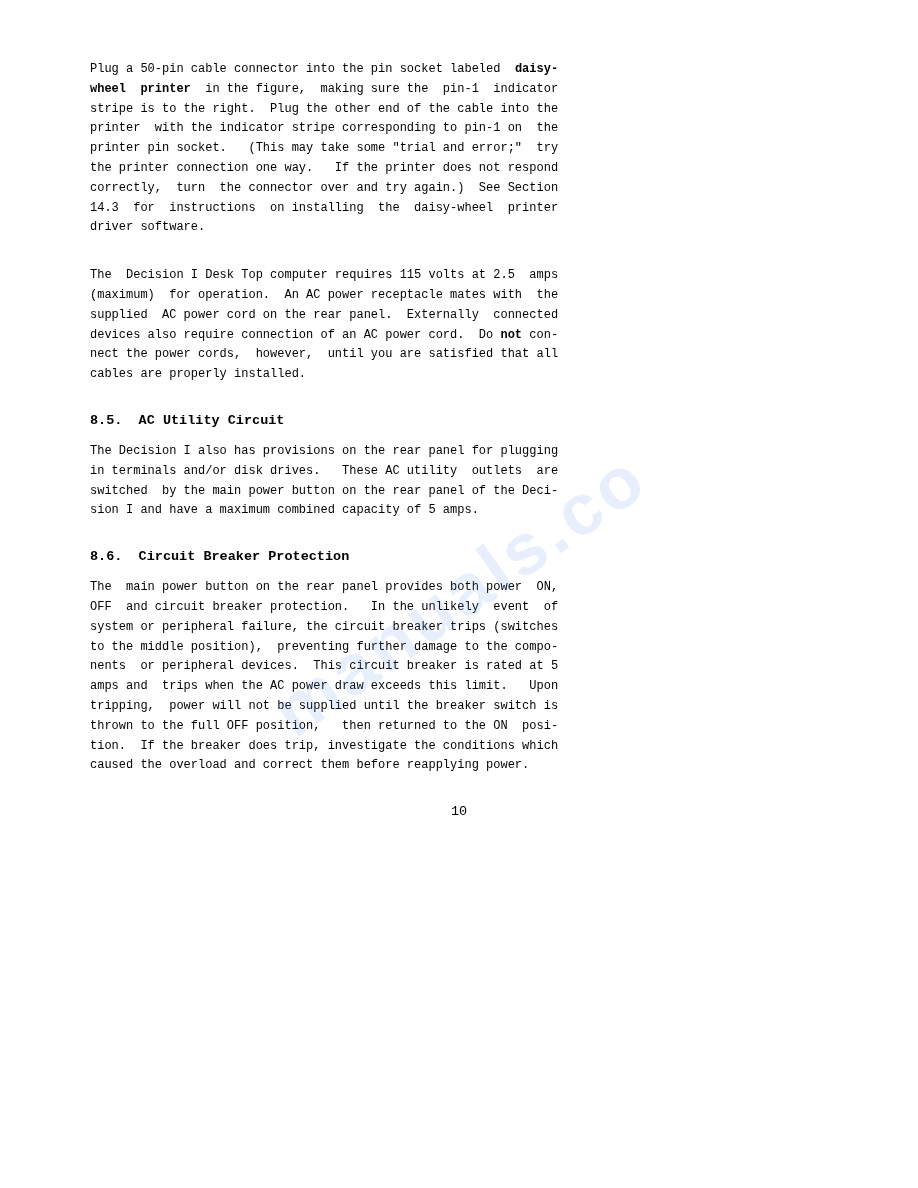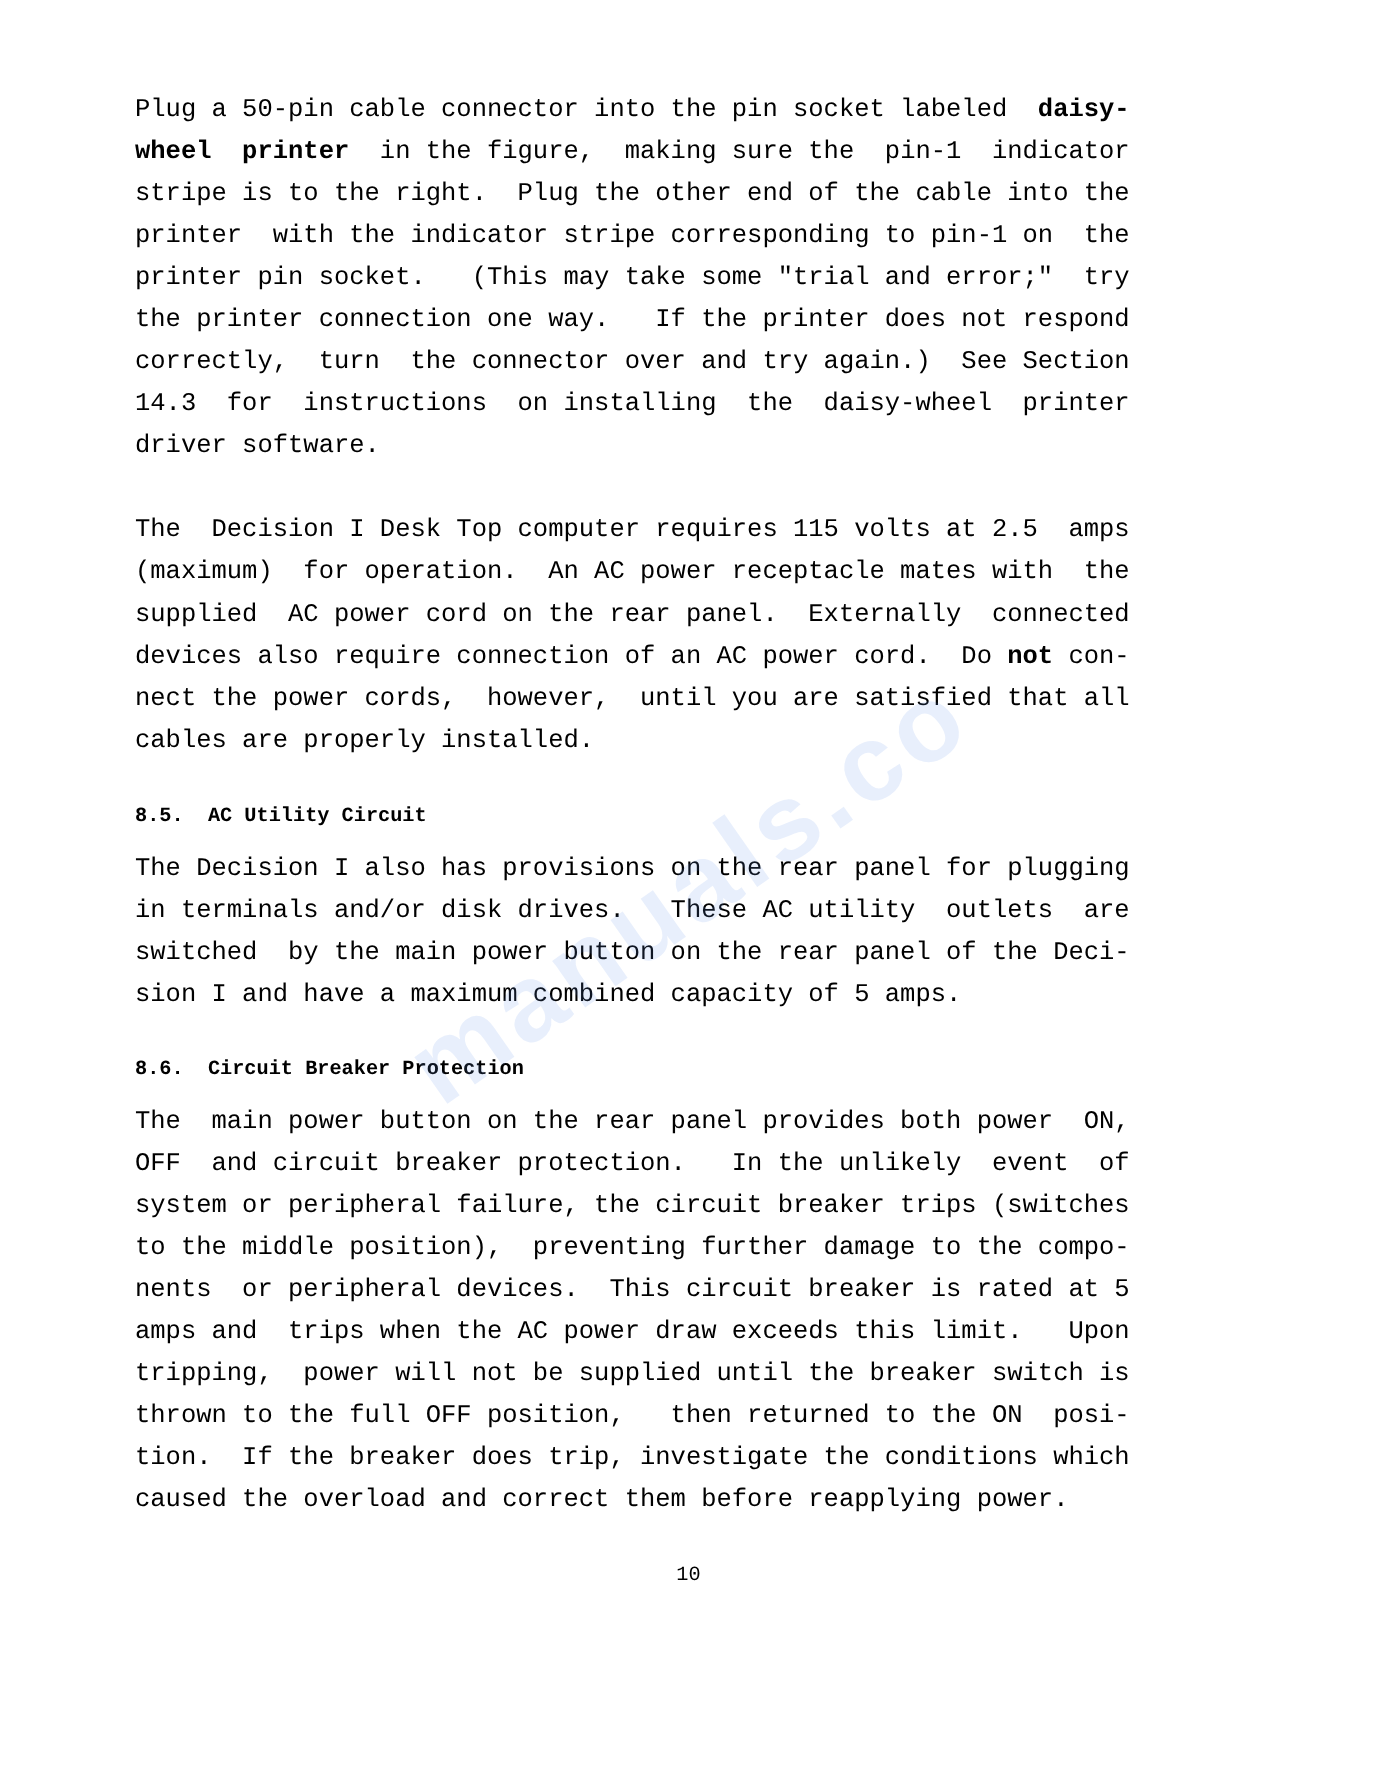--- a/index.html
+++ b/index.html
@@ -40,21 +40,21 @@
     .section-heading .section-num {
       font-weight: bold;
     }
 
     .section-heading .section-title {
       font-weight: bold;
     }
 
     .body-text {
       font-family: 'Courier New', Courier, monospace;
-      font-size: 17px;
+      font-size: 12px;
       line-height: 1.65;
       text-align: justify;
       white-space: pre-wrap;
     }
 
     .watermark {
       position: absolute;
       top: 50%;
       left: 50%;
       transform: translate(-50%, -50%) rotate(-35deg);

